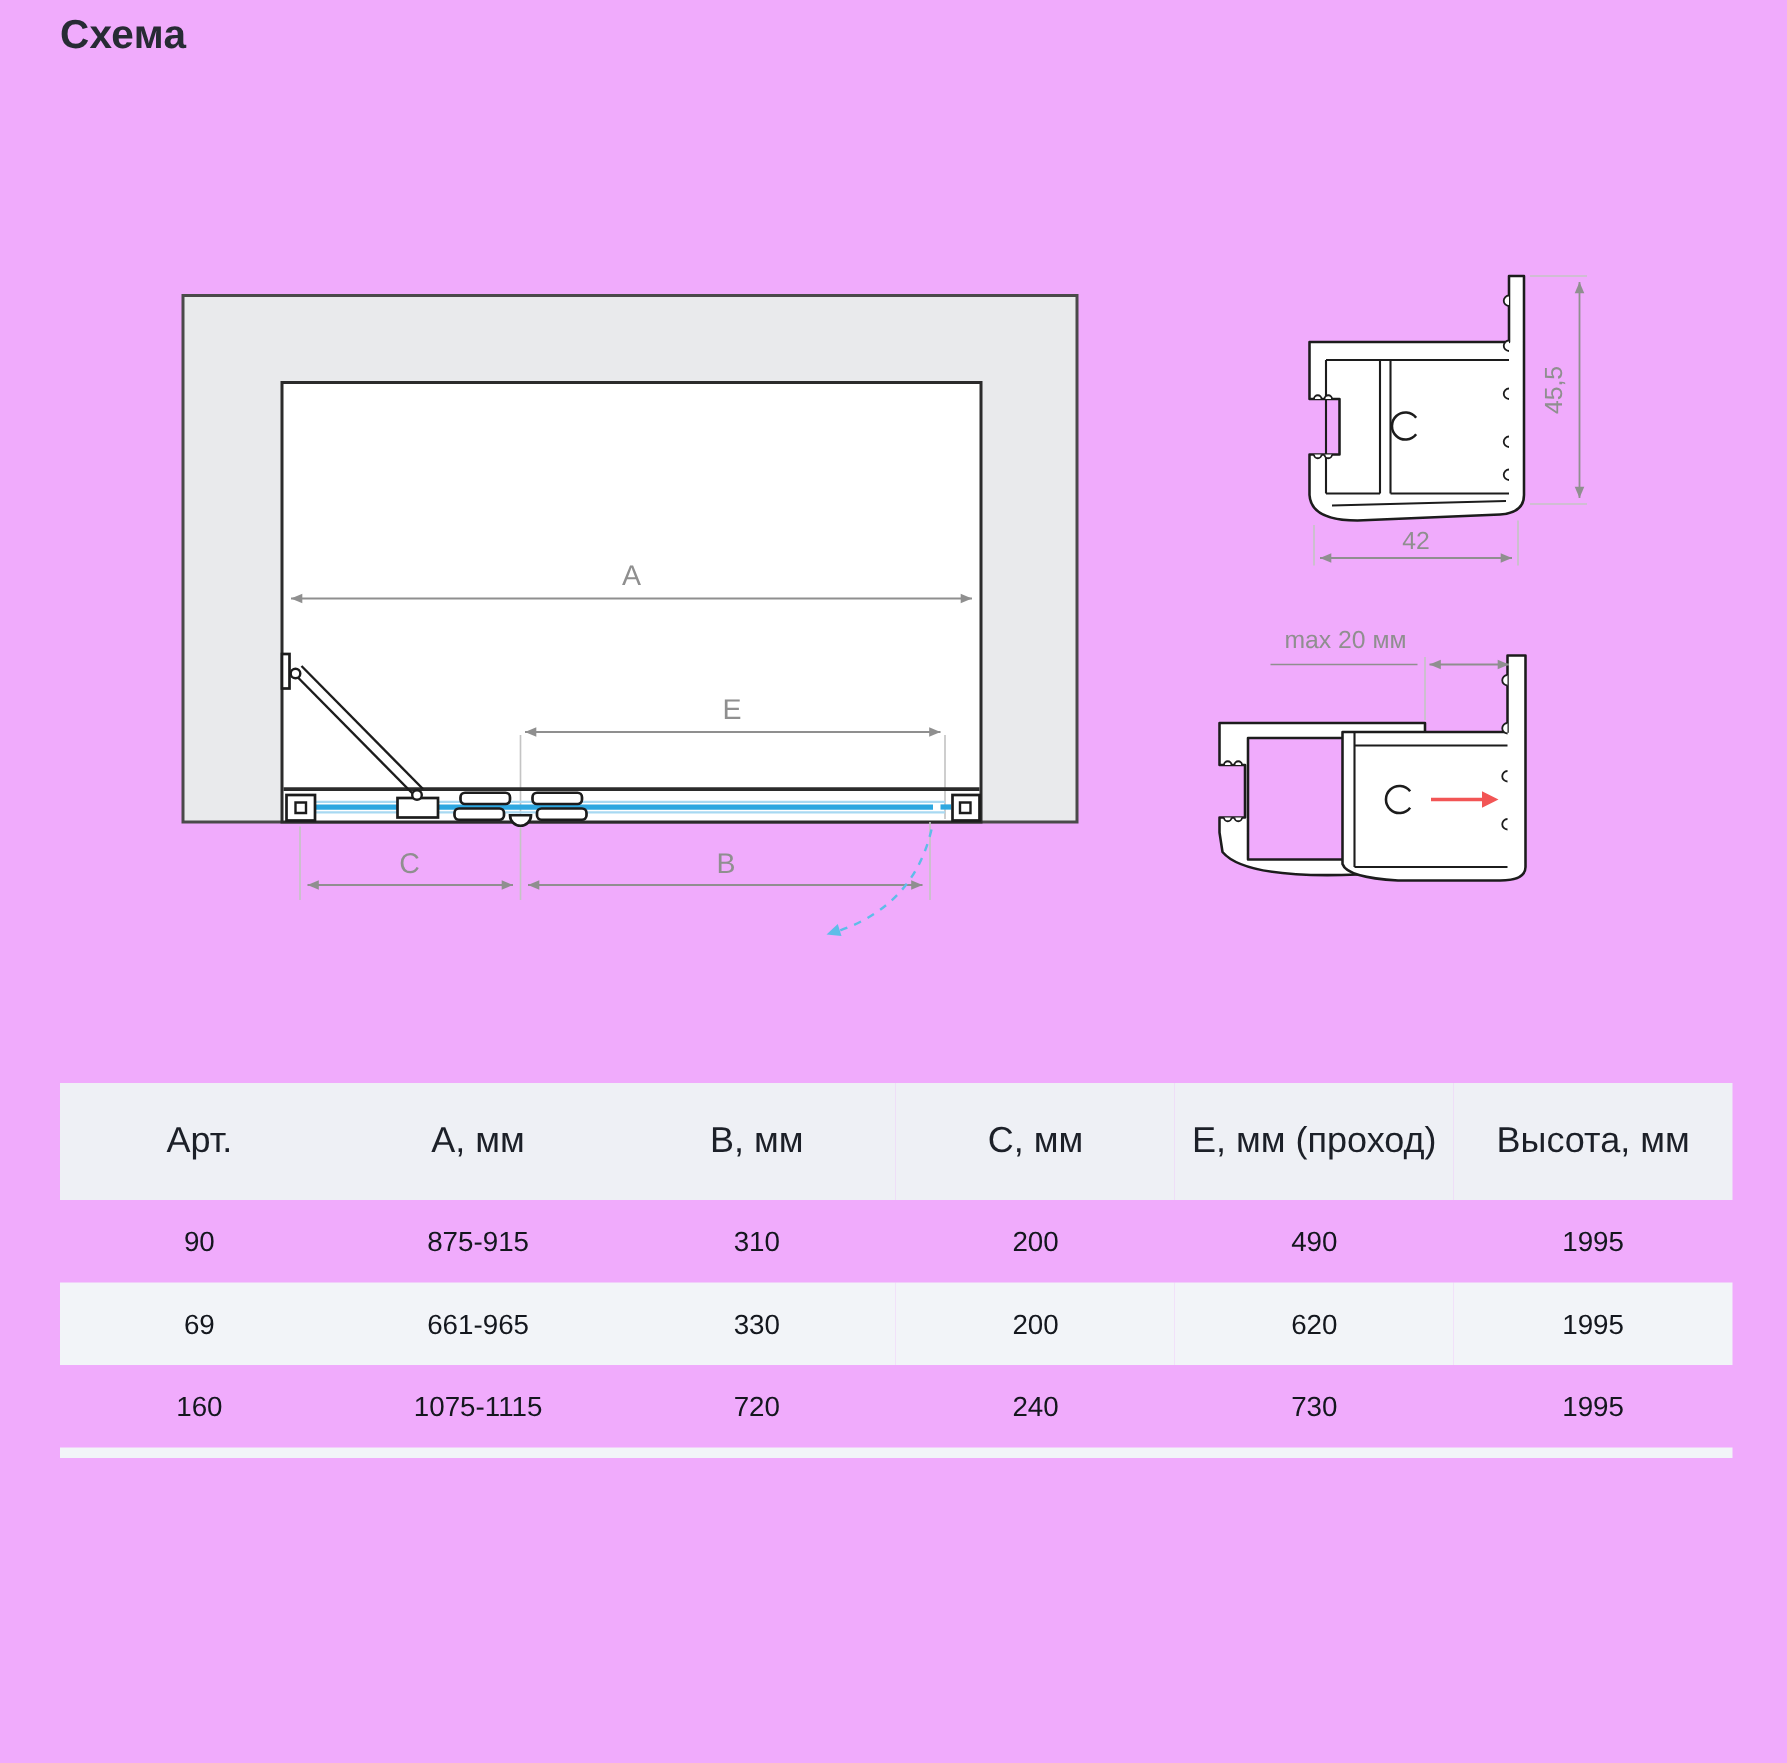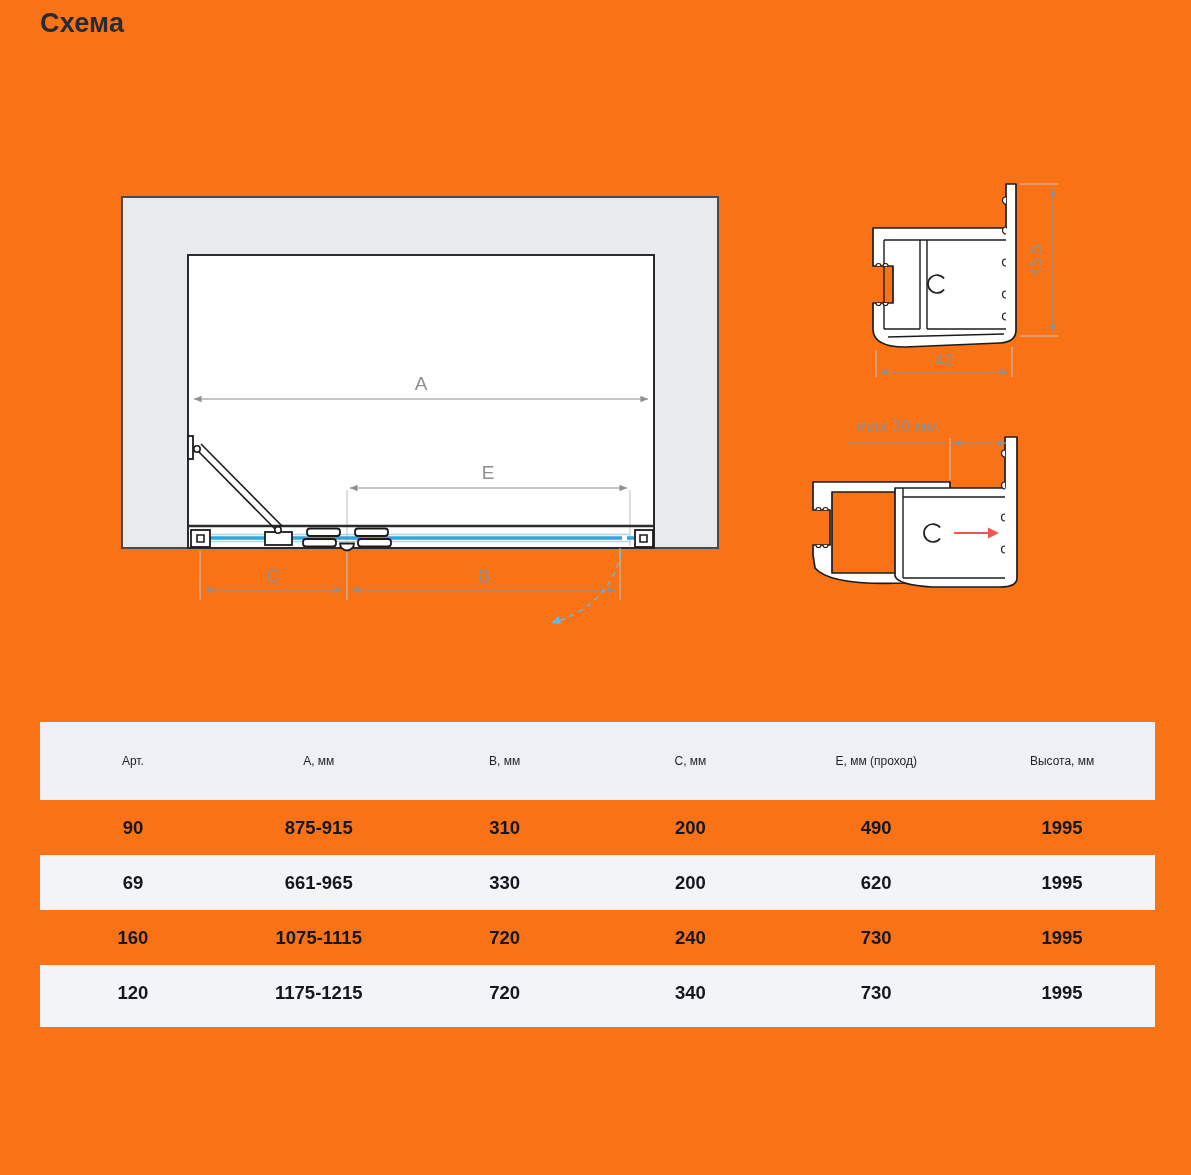--- a/index.html
+++ b/index.html
@@ -1,25 +1,25 @@
 <!DOCTYPE html>
 <html><head>
 <meta charset="utf-8">
 <style>
   html,body{margin:0;padding:0;background:#ffffff;}
   body{font-family:"Liberation Sans", sans-serif;}
-  .page{position:relative;width:1191px;height:1175px;background:#f97316;overflow:hidden;}
+  .page{position:relative;width:1191px;height:1175px;background:#f0abfc;overflow:hidden;}
   .page-title{position:absolute;left:40px;top:8px;font-size:27px;font-weight:bold;color:#272b34;letter-spacing:.2px;}
   .diagram-svg{position:absolute;left:0;top:0;}
   .dim-text{fill:#8f8f8f;font-size:19px;font-family:"Liberation Sans",sans-serif;}
   .dim-text-sm{fill:#8f8f8f;font-size:16.5px;font-family:"Liberation Sans",sans-serif;}
   .table-wrap{position:absolute;left:40px;top:722px;width:1115px;}
   table.size-table{width:100%;border-collapse:collapse;table-layout:fixed;}
-  table.size-table th{height:78px;background:#eef0f5;font-size:12px;font-weight:500;color:#1c2028;text-align:center;vertical-align:middle;padding:0;}
-  table.size-table td{height:55px;font-size:18.5px;font-weight:700;color:#14171e;text-align:center;vertical-align:middle;padding:0;}
+  table.size-table th{height:78px;background:#eef0f5;font-size:24px;font-weight:500;color:#1c2028;text-align:center;vertical-align:middle;padding:0;}
+  table.size-table td{height:55px;font-size:18.5px;font-weight:400;color:#14171e;text-align:center;vertical-align:middle;padding:0;}
   table.size-table tbody tr:nth-child(even){background:#f2f4f8;}
   .table-strip{height:7px;background:#f2f4f8;}
 </style>
 </head>
 <body>
 
 <div class="page">
 
   <div class="page-title">Схема</div>
 
@@ -213,26 +213,18 @@
           <td>1995</td>
         </tr>
         <tr>
           <td>160</td>
           <td>1075-1115</td>
           <td>720</td>
           <td>240</td>
           <td>730</td>
           <td>1995</td>
         </tr>
-        <tr>
-          <td>120</td>
-          <td>1175-1215</td>
-          <td>720</td>
-          <td>340</td>
-          <td>730</td>
-          <td>1995</td>
-        </tr>
       </tbody>
     </table>
     <div class="table-strip"></div>
   </div>
 
 </div>
 
 </body></html>

